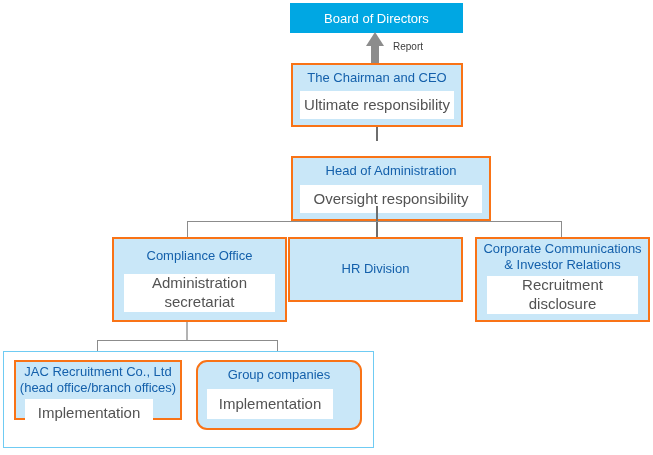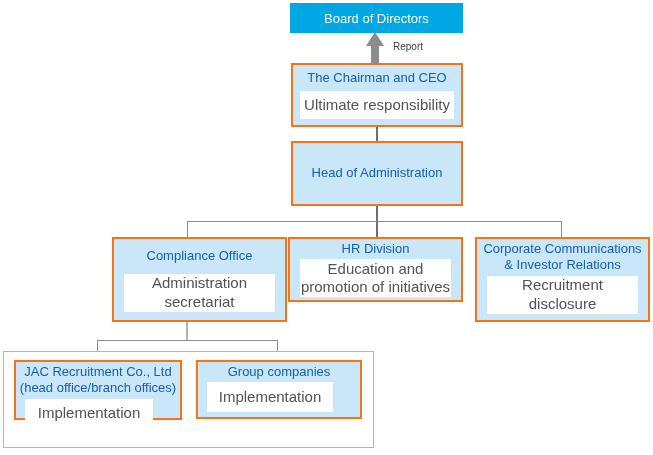--- a/index.html
+++ b/index.html
@@ -69,38 +69,37 @@
   <div class="arrow-head"></div>
   <div class="report-label">Report</div>
 
   <div class="org-box" style="left:291px;top:63px;width:172px;height:64px;">
     <div class="title">The Chairman and CEO</div>
     <div class="role">Ultimate responsibility</div>
   </div>
 
   <div class="line v dark" style="left:376px;top:127px;height:14px;"></div>
 
-  <div class="org-box" style="left:291px;top:141px;width:172px;height:65px;">
+  <div class="org-box" style="left:291px;top:156px;width:200px;height:65px;">
     <div class="title">Head of Administration</div>
+    <div class="role">Oversight responsibility</div>
   </div>
 
   <div class="line v dark" style="left:376px;top:206px;height:31px;"></div>
   <div class="line h thin-h mid-gray" style="left:187px;top:221px;width:375px;"></div>
   <div class="line v thin mid-gray" style="left:187px;top:221px;height:16px;"></div>
   <div class="line v thin mid-gray" style="left:561px;top:221px;height:16px;"></div>
 
   <div class="org-box mid" style="left:112px;top:237px;width:175px;height:85px;">
     <div class="title">Compliance Office</div>
     <div class="role">Administration secretariat</div>
   </div>
 
   <div class="org-box mid" style="left:288px;top:237px;width:175px;height:65px;">
     <div class="title">HR Division</div>
-    <div class="role">Education and
-promotion of initiatives</div>
   </div>
 
   <div class="org-box mid" style="left:475px;top:237px;width:175px;height:85px;">
     <div class="title">Corporate Communications
 &amp; Investor Relations</div>
     <div class="role">Recruitment disclosure</div>
   </div>
 
   <div class="line v light-gray" style="left:186px;top:322px;height:18px;"></div>
   <div class="line h thin-h mid-gray" style="left:97px;top:340px;width:181px;"></div>
@@ -108,18 +107,18 @@
   <div class="line v thin mid-gray" style="left:277px;top:340px;height:20px;"></div>
 
   <div class="group-frame" style="left:3px;top:351px;width:371px;height:97px;"></div>
 
   <div class="org-box small" style="left:14px;top:360px;width:168px;height:60px;">
     <div class="title">JAC Recruitment Co., Ltd
 (head office/branch offices)</div>
     <div class="role">Implementation</div>
   </div>
 
-  <div class="org-box small" style="left:196px;top:360px;width:166px;height:59px;">
+  <div class="org-box small" style="left:196px;top:360px;width:166px;height:70px;border-radius:11px;">
     <div class="title">Group companies</div>
     <div class="role">Implementation</div>
   </div>
 
 </div>
 
 </body></html>

